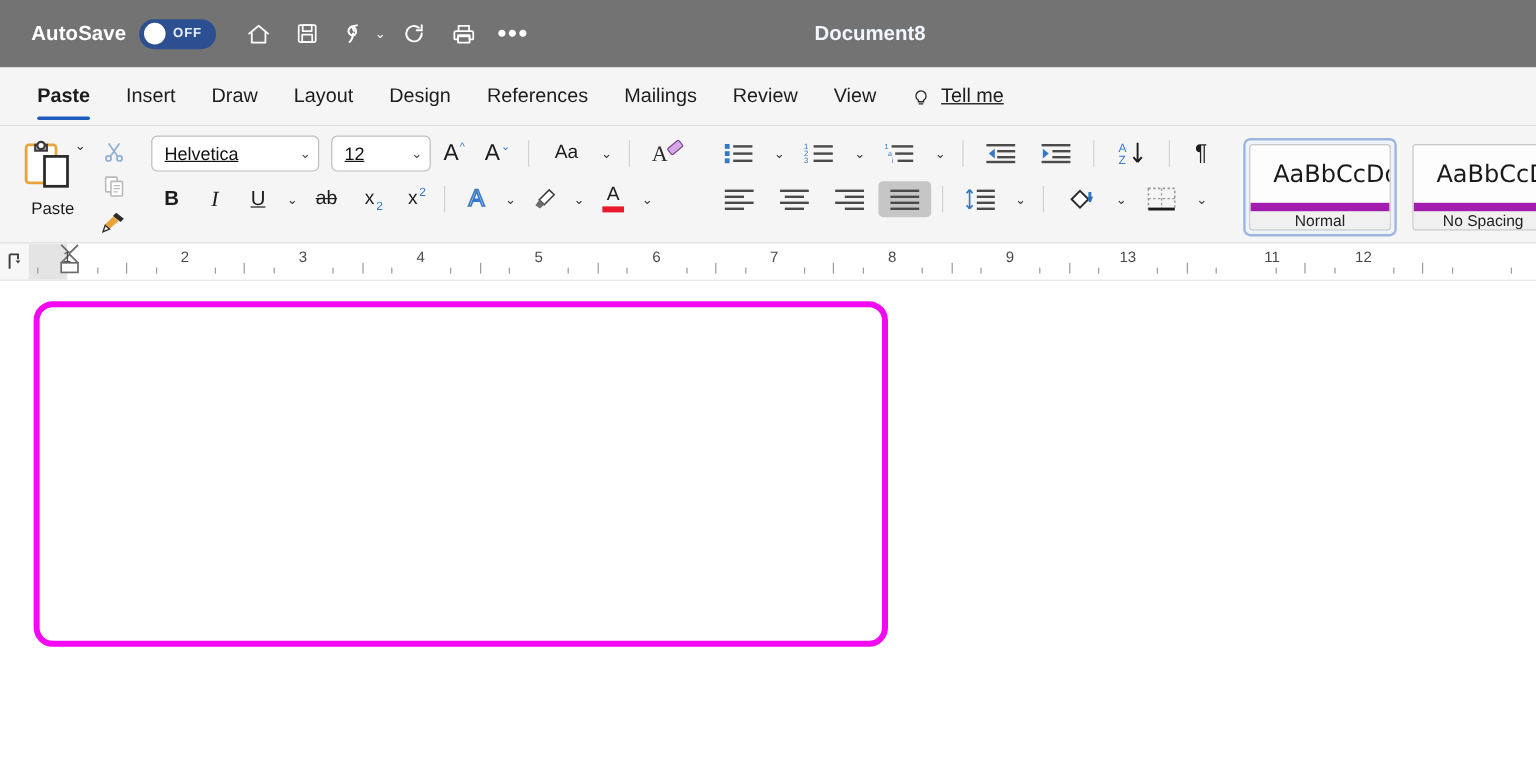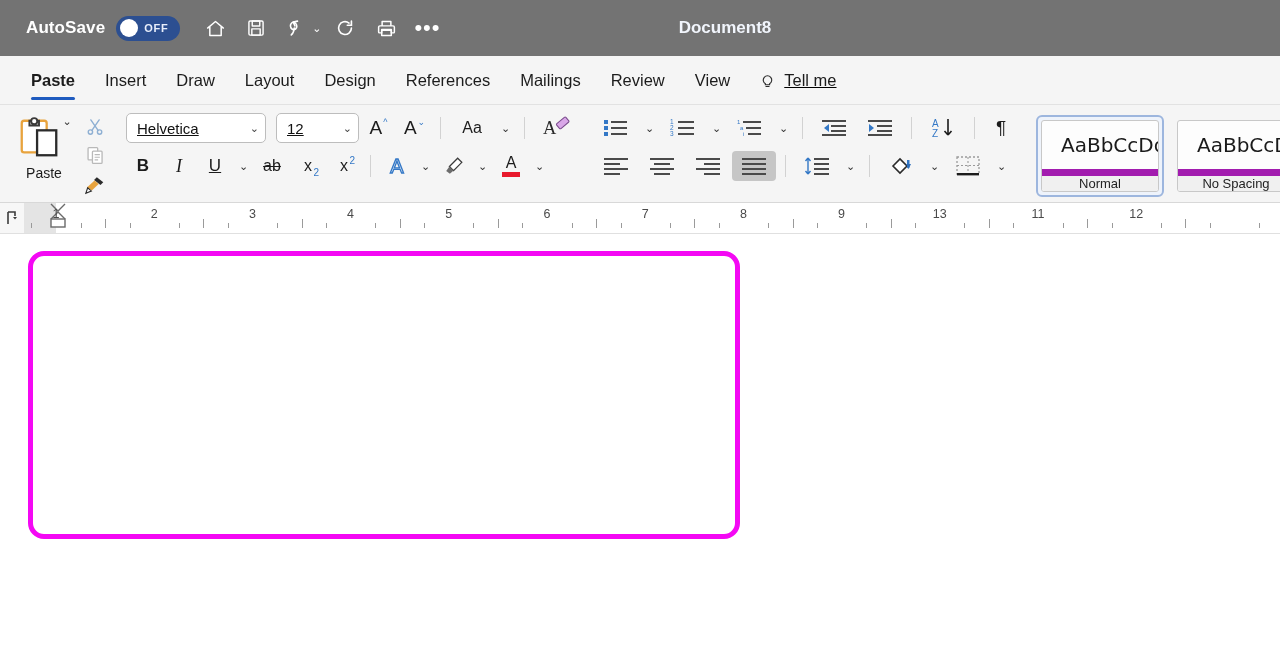--- a/index.html
+++ b/index.html
@@ -650,21 +650,21 @@
       <div class="tick mid" style="left: 768.5px;"></div>
       <div class="tick min" style="left: 793.05px;"></div>
       <div class="rnum" style="left: 817.6px;">9</div>
       <div class="tick min" style="left: 842.15px;"></div>
       <div class="tick mid" style="left: 866.7px;"></div>
       <div class="tick min" style="left: 891.25px;"></div>
       <div class="rnum" style="left: 915.8px;">13</div>
       <div class="tick min" style="left: 940.35px;"></div>
       <div class="tick mid" style="left: 964.9px;"></div>
       <div class="tick min" style="left: 989.45px;"></div>
-      <div class="rnum" style="left: 1014px;">11</div>
+      <div class="rnum" style="left: 1036px;">11</div>
       <div class="tick min" style="left: 1038.55px;"></div>
       <div class="tick mid" style="left: 1063.1px;"></div>
       <div class="tick min" style="left: 1087.65px;"></div>
       <div class="rnum" style="left: 1112.2px;">12</div>
       <div class="tick min" style="left: 1136.75px;"></div>
       <div class="tick mid" style="left: 1161.3px;"></div>
       <div class="tick min" style="left: 1185.85px;"></div>
       <div class="tick min" style="left: 1234.95px;"></div>
     </div>
 </div>

